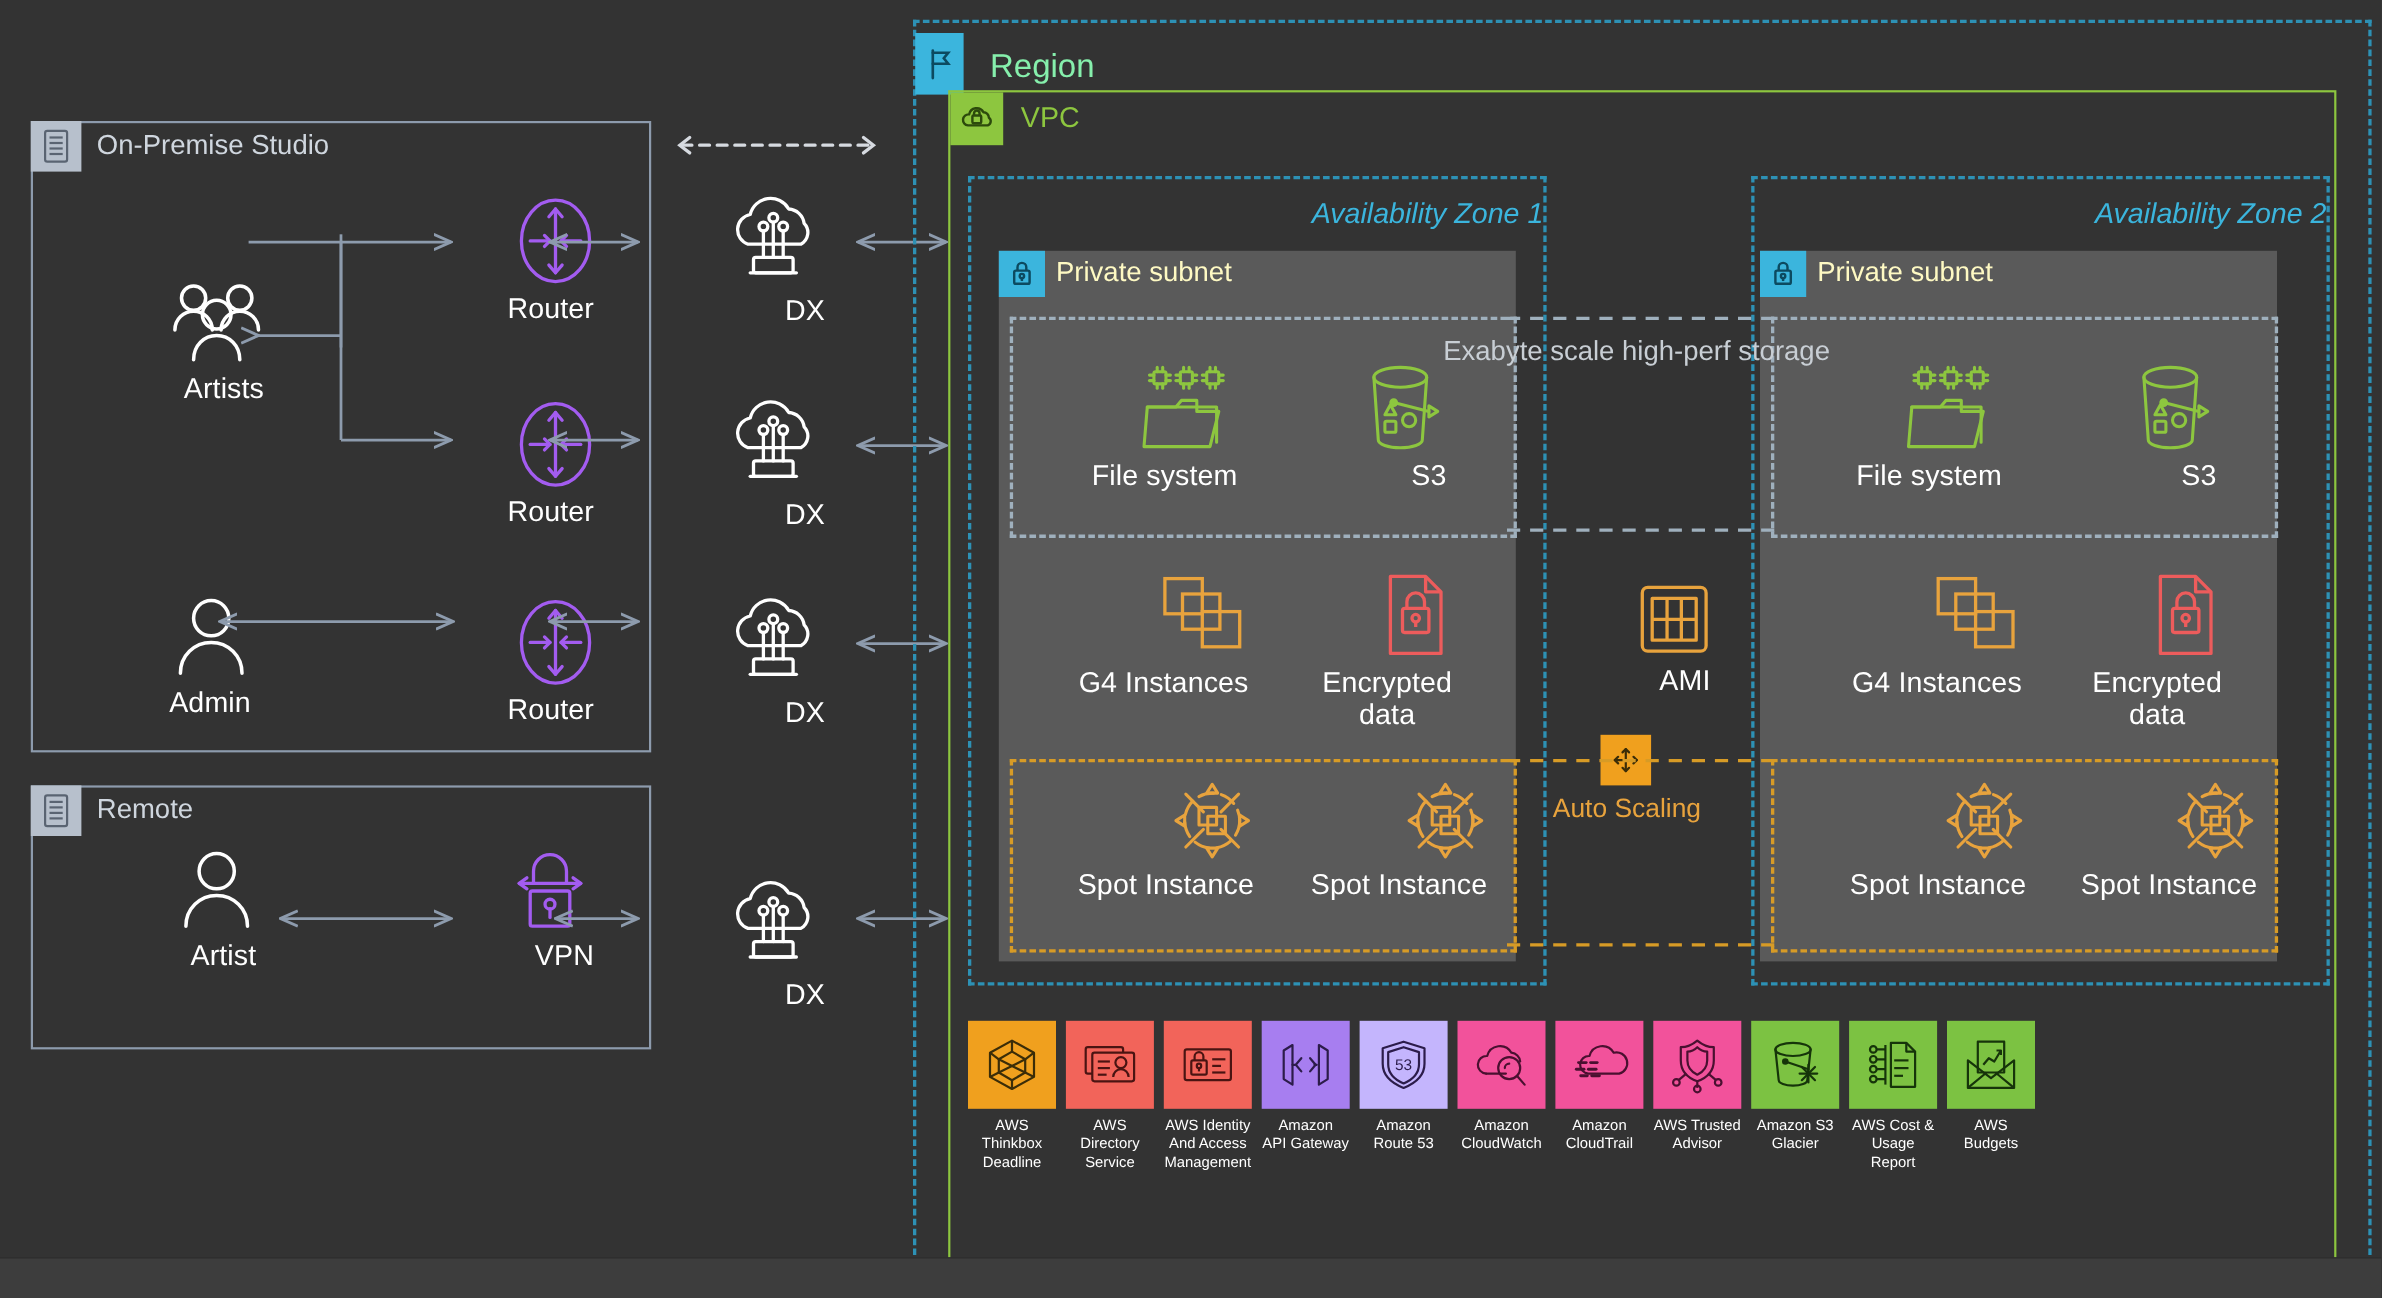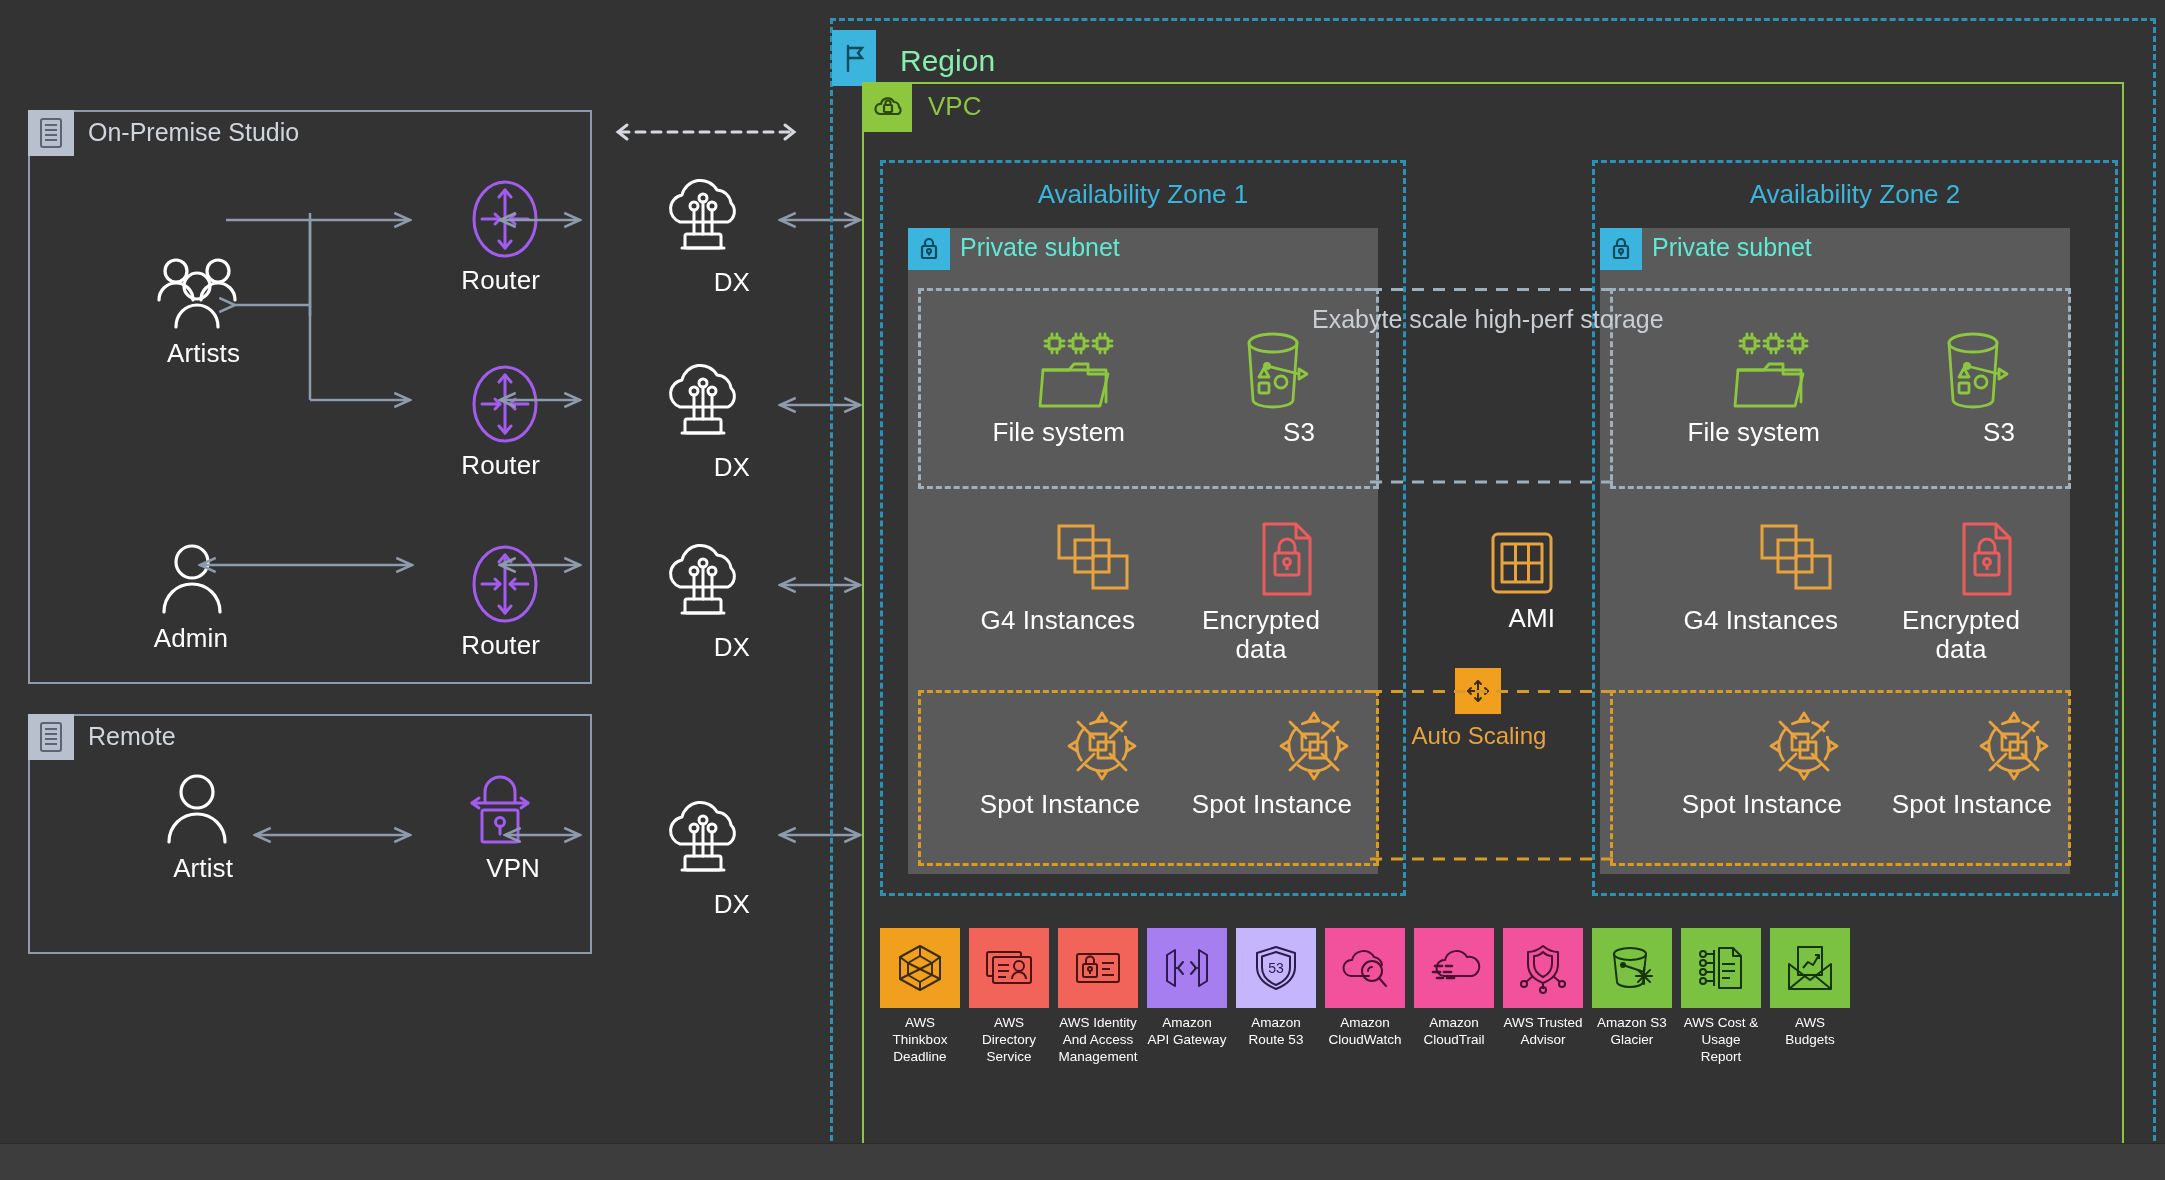--- a/index.html
+++ b/index.html
@@ -20,25 +20,25 @@
 
   
   .region{position:absolute;border:3px dashed #2d91b5;}
   .region-tab{position:absolute;width:44px;height:56px;background:#3bb5dd;display:flex;align-items:center;justify-content:center;}
   .region-ttl{position:absolute;color:#86efac;font-size:30px;}
   .vpc{position:absolute;border:2px solid #8dc63f;}
   .vpc-tab{position:absolute;width:48px;height:48px;background:#8dc63f;display:flex;align-items:center;justify-content:center;}
   .vpc-ttl{position:absolute;color:#8dc63f;font-size:26px;}
 
   .az{position:absolute;border:3px dashed #2d91b5;}
-  .az-ttl{position:absolute;width:100%;text-align:center;color:#3bb5dd;font-size:26px;}
+  .az-ttl{position:absolute;width:100%;text-align:right;color:#3bb5dd;font-size:26px;font-style:italic;}
 
   .subnet{position:absolute;background:#5a5a5a;}
   .subnet-tab{position:absolute;left:0;top:0;width:42px;height:42px;background:#3bb5dd;display:flex;align-items:center;justify-content:center;}
-  .subnet-ttl{position:absolute;left:52px;top:5px;color:#5eead4;font-size:25px;}
+  .subnet-ttl{position:absolute;left:52px;top:5px;color:#fef9c3;font-size:25px;}
 
   .storagebox{position:absolute;border:3px dashed #9fb0bd;}
   .storage-note{position:absolute;color:#c8ced4;font-size:25px;}
   .spotbox{position:absolute;border:3px dashed #d79b26;}
 
   
   .svcstrip{position:absolute;display:flex;gap:9px;}
   .svc{width:80px;display:flex;flex-direction:column;align-items:center;}
   .svc .sq{width:80px;height:80px;display:flex;align-items:center;justify-content:center;}
   .svc .nm{margin-top:7px;color:#ffffff;font-size:13.5px;line-height:1.25;text-align:center;white-space:pre-line;}

